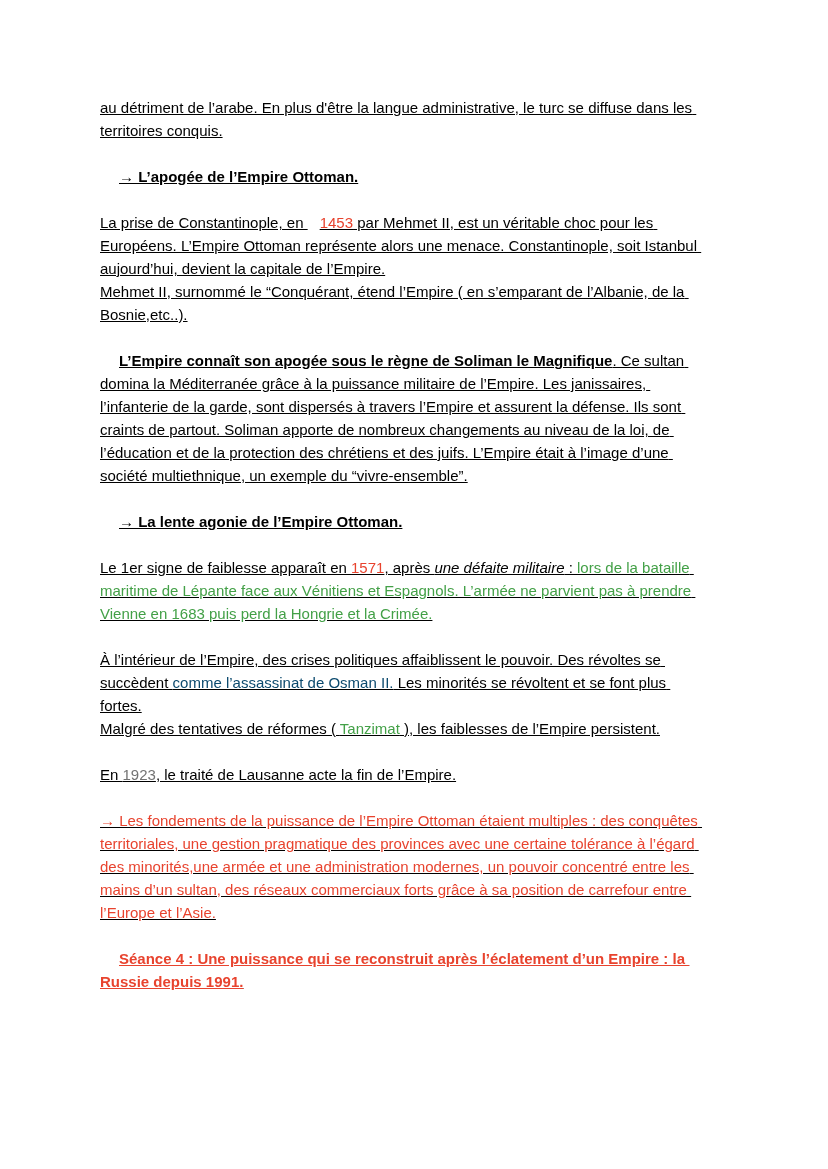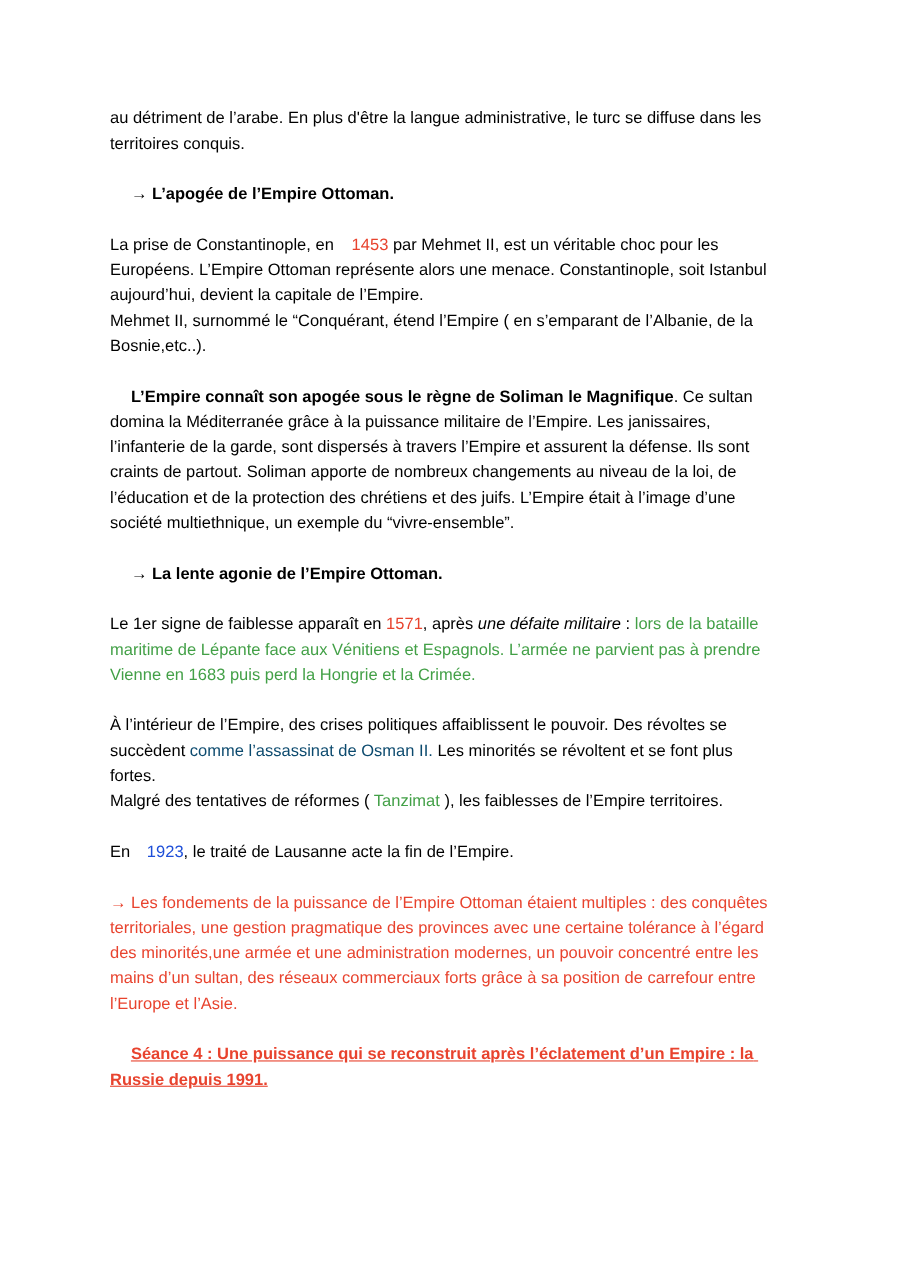--- a/index.html
+++ b/index.html
@@ -7,20 +7,21 @@
     width: 828px;
     min-height: 1169px;
     background: #ffffff;
     font-family: "Liberation Sans", sans-serif;
   }
   .page {
     width: 804px;
     min-height: 1169px;
     background: #ffffff;
     box-sizing: border-box;
+    text-decoration: underline;
   }
   .content {
     box-sizing: border-box;
     padding: 96px 98px 40px 100px;
   }
   .block {
     margin: 0 0 23px 0;
     font-size: 15px;
     line-height: 23px;
     color: #000000;
@@ -37,18 +38,18 @@
 <div class="page">
   <div class="content">
       <p class="block"><span>au détriment de l’arabe. En plus d'être la langue administrative, le turc se diffuse dans les territoires conquis.</span></p>
       <p class="block heading"><span class="bold">→ L’apogée de l’Empire Ottoman.</span></p>
       <p class="block"><span>La prise de Constantinople, en </span><span style="color: rgb(232, 67, 46); margin-left: 12px;">1453</span><span> par Mehmet II, est un véritable choc pour les Européens. L’Empire Ottoman représente alors une menace. Constantinople, soit Istanbul aujourd’hui, devient la capitale de l’Empire.
 Mehmet II, surnommé le “Conquérant, étend l’Empire ( en s’emparant de l’Albanie, de la Bosnie,etc..).</span></p>
       <p class="block"><span class="bold">L’Empire connaît son apogée sous le règne de Soliman le Magnifique</span><span>. Ce sultan domina la Méditerranée grâce à la puissance militaire de l’Empire. Les janissaires, l’infanterie de la garde, sont dispersés à travers l’Empire et assurent la défense. Ils sont craints de partout. Soliman apporte de nombreux changements au niveau de la loi, de l’éducation et de la protection des chrétiens et des juifs. L’Empire était à l’image d’une société multiethnique, un exemple du “vivre-ensemble”.</span></p>
       <p class="block heading"><span class="bold">→ La lente agonie de l’Empire Ottoman.</span></p>
       <p class="block"><span>Le 1er signe de faiblesse apparaît en </span><span style="color: rgb(232, 67, 46);">1571</span><span>, après </span><span class="italic">une défaite militaire</span><span> : </span><span style="color: rgb(67, 160, 71);">lors de la bataille maritime de Lépante face aux Vénitiens et Espagnols. L’armée ne parvient pas à prendre Vienne en 1683 puis perd la Hongrie et la Crimée.</span></p>
       <p class="block"><span>À l’intérieur de l’Empire, des crises politiques affaiblissent le pouvoir. Des révoltes se succèdent </span><span style="color: #0c4a6e;">comme l’assassinat de Osman II.</span><span> Les minorités se révoltent et se font plus fortes.
-Malgré des tentatives de réformes ( </span><span style="color: rgb(67, 160, 71);">Tanzimat</span><span> ), les faiblesses de l’Empire territoires.</span></p>
-      <p class="block"><span>En </span><span style="color: #1d4ed8; margin-left: 11px;">1923</span><span>, le traité de Lausanne acte la fin de l’Empire.</span></p>
+Malgré des tentatives de réformes ( </span><span style="color: rgb(67, 160, 71);">Tanzimat</span><span> ), les faiblesses de l’Empire persistent.</span></p>
+      <p class="block"><span>En </span><span style="color: #737373;">1923</span><span>, le traité de Lausanne acte la fin de l’Empire.</span></p>
       <p class="block"><span style="color: rgb(232, 67, 46);">→ Les fondements de la puissance de l’Empire Ottoman étaient multiples : des conquêtes territoriales, une gestion pragmatique des provinces avec une certaine tolérance à l’égard des minorités,une armée et une administration modernes, un pouvoir concentré entre les mains d’un sultan, des réseaux commerciaux forts grâce à sa position de carrefour entre l’Europe et l’Asie.</span></p>
       <p class="block heading"><span class="bold underline" style="color: rgb(232, 67, 46);">Séance 4 : Une puissance qui se reconstruit après l’éclatement d’un Empire : la Russie depuis 1991.</span></p>
     </div>
 </div>
 
 </body></html>

